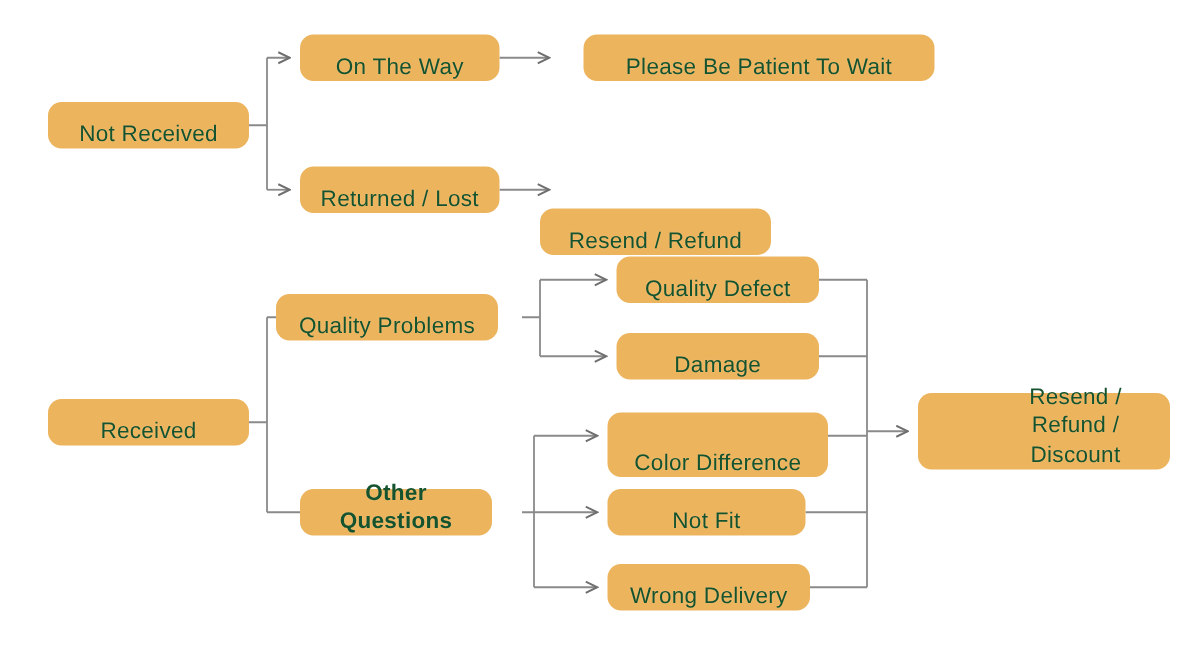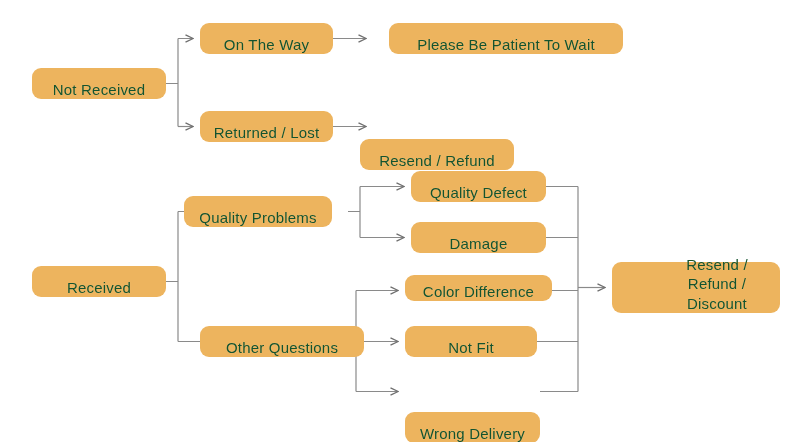--- a/index.html
+++ b/index.html
@@ -91,41 +91,41 @@
   </div>
 
   <div class="node" style="left:32px;top:266px;width:134px;height:31px;">
     <span>Received</span>
   </div>
 
   <div class="node" style="left:184px;top:196px;width:148px;height:31px;">
     <span>Quality Problems</span>
   </div>
 
-  <div class="node" style="left:200px;top:326px;width:164px;height:31px;">
+  <div class="node" style="left:200px;top:326px;width:128px;height:31px;font-weight:bold;">
     <span>Other Questions</span>
   </div>
 
   <div class="node" style="left:411px;top:171px;width:135px;height:31px;">
     <span>Quality Defect</span>
   </div>
 
   <div class="node" style="left:411px;top:222px;width:135px;height:31px;">
     <span>Damage</span>
   </div>
 
-  <div class="node" style="left:405px;top:275px;width:147px;height:26px;">
+  <div class="node" style="left:405px;top:275px;width:147px;height:43px;">
     <span>Color Difference</span>
   </div>
 
   <div class="node" style="left:405px;top:326px;width:132px;height:31px;">
     <span>Not Fit</span>
   </div>
 
-  <div class="node" style="left:405px;top:376px;width:135px;height:31px;margin-top:36px;">
+  <div class="node" style="left:405px;top:376px;width:135px;height:31px;">
     <span>Wrong Delivery</span>
   </div>
 
   <div class="node two-line" style="left:612px;top:262px;width:168px;height:51px;padding-left:48px;">
     <span>Resend / Refund /<br>Discount</span>
   </div>
 
 </div>
 
 </body></html>

